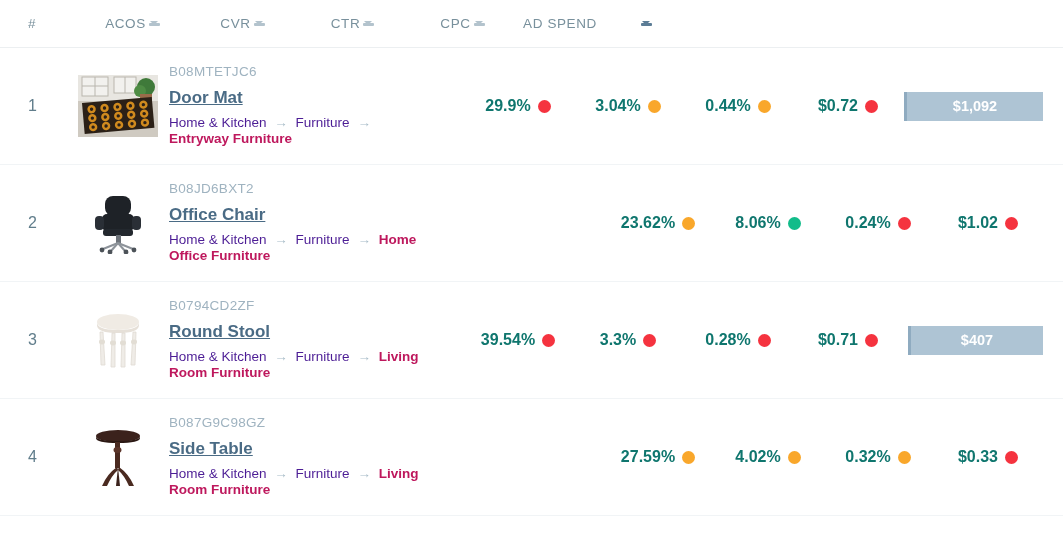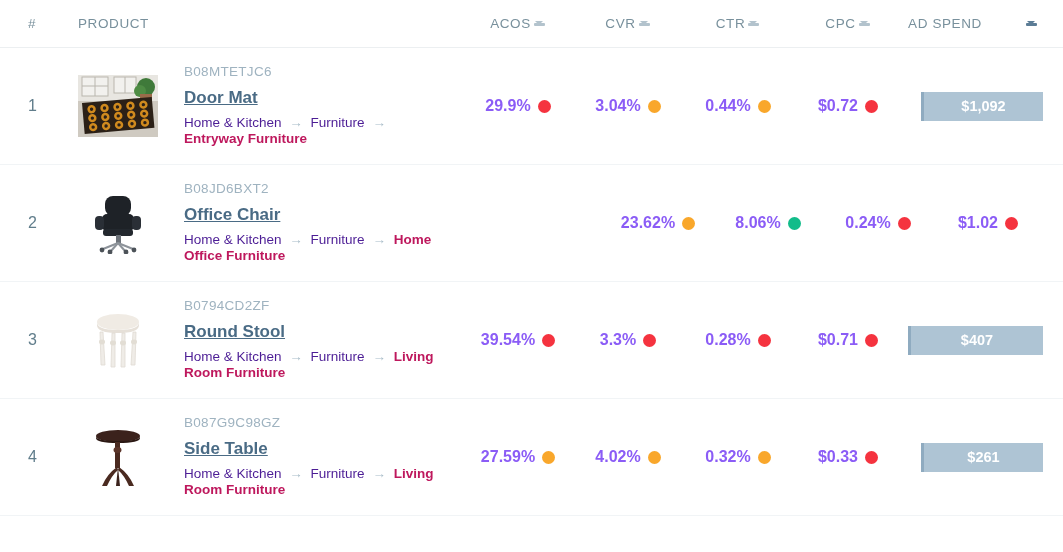--- a/index.html
+++ b/index.html
@@ -94,21 +94,21 @@
     font-size: 16px;
     font-weight: 400;
     text-align: left;
     flex: none;
   }
 
   .cell-product {
     flex: 1 1 auto;
     display: flex;
     align-items: center;
-    gap: 26px;
+    gap: 11px;
     min-width: 0;
     padding-right: 14px;
   }
 
   .thumb {
     width: 80px;
     height: 62px;
     flex: none;
     position: relative;
     overflow: hidden;
@@ -149,21 +149,21 @@
   .cell-metric {
     width: 110px;
     flex: none;
     display: flex;
     align-items: center;
     justify-content: center;
     gap: 7px;
     white-space: nowrap;
   }
   .mval {
-    color: #8b5cf6;
+    color: #0f766e;
     font-size: 16px;
     font-weight: 700;
   }
 
   .dot {
     width: 13px;
     height: 13px;
     border-radius: 50%;
     flex: none;
     display: inline-block;
@@ -191,23 +191,20 @@
   }
 </style>
 </head>
 <body>
 
 <div class="table-wrap">
 
   <div class="thead">
     <div class="th th-rank">
       <span>#</span>
-    </div>
-    <div class="th th-product">
-      <span>PRODUCT</span>
     </div>
     <div class="th th-metric">
       <span>ACOS</span>
       <span class="sort-ico"></span>
     </div>
     <div class="th th-metric">
       <span>CVR</span>
       <span class="sort-ico"></span>
     </div>
     <div class="th th-metric">
@@ -312,21 +309,21 @@
       <span class="mval">0.44%</span>
       <span class="dot" style="background:#f9a72b"></span>
     </div>
 
     <div class="cell-metric">
       <span class="mval">$0.72</span>
       <span class="dot" style="background:#f5333f"></span>
     </div>
 
     <div class="cell-spend">
-      <div class="spend-bar" style="width:122px">
+      <div class="spend-bar" style="width:139px">
         <span>$1,092</span>
       </div>
     </div>
   </div>
 
   <div class="row">
 
     <div class="cell-rank">
       <span>2</span>
     </div>
@@ -506,20 +503,15 @@
     <div class="cell-metric">
       <span class="mval">0.32%</span>
       <span class="dot" style="background:#f9a72b"></span>
     </div>
 
     <div class="cell-metric">
       <span class="mval">$0.33</span>
       <span class="dot" style="background:#f5333f"></span>
     </div>
 
-    <div class="cell-spend">
-      <div class="spend-bar" style="width:122px">
-        <span>$261</span>
-      </div>
-    </div>
   </div>
 </div>
 </div>
 
 </body></html>

